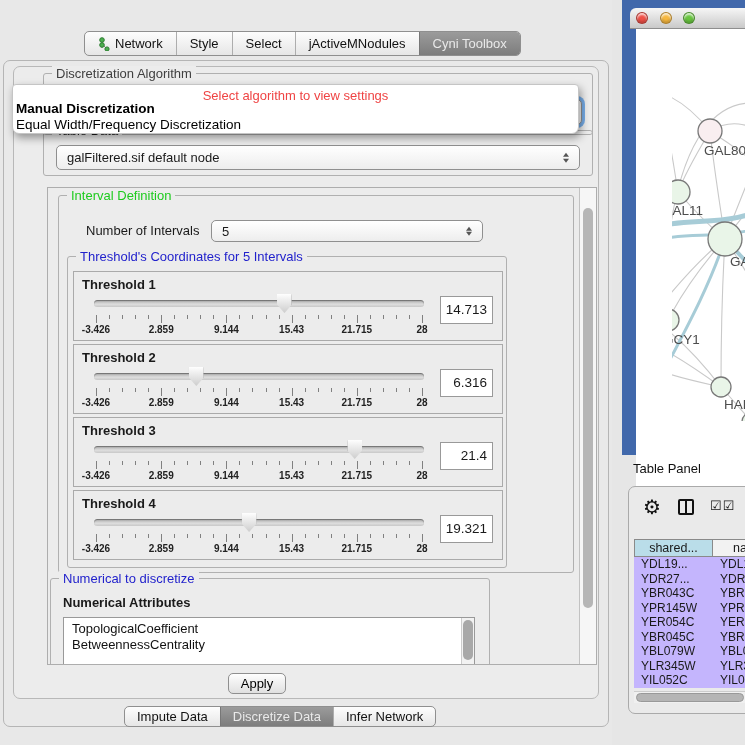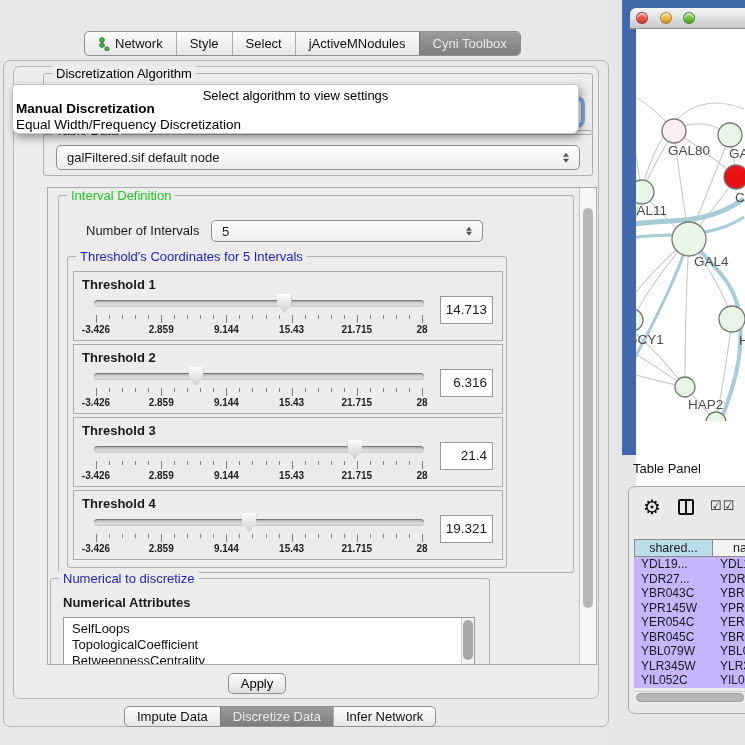--- a/index.html
+++ b/index.html
@@ -23,21 +23,21 @@
 
   .cp-outer { position:absolute; left:3px; top:60px; width:606px; height:667px;
     border:1px solid #b5b5b5; border-radius:7px; background:#e9e9e9; }
   .cp-inner { position:absolute; left:9px; top:5px; width:586px; height:633px;
     border:1px solid #b8b8b8; border-radius:7px; background:#ececec; }
 
   .groupbox { position:absolute; border:1px solid #b0b0b0; border-radius:3px; }
   .gb-title { position:absolute; top:-8px; left:8px; background:#ececec; padding:0 4px; font-size:13px; line-height:15px; white-space:nowrap; }
   .t-green { color:#1ecb1e; }
   .t-blue  { color:#2222cc; }
-  .t-gray  { color:#000000; }
+  .t-gray  { color:#404040; }
 
   .combo { position:absolute; border:1px solid #8f8f8f; border-radius:5px;
     background:linear-gradient(#ffffff,#ededed); font-size:13px; display:flex; align-items:center; padding:0 10px; }
   .combo .spinner { position:absolute; right:9px; top:50%; transform:translateY(-50%); width:7px; }
   .spin-up,.spin-down { display:block; width:0; height:0; border-left:3.5px solid transparent; border-right:3.5px solid transparent; margin:1.5px 0; }
   .spin-up { border-bottom:4px solid #555; }
   .spin-down { border-top:4px solid #555; }
   .combo-focus { box-shadow:0 0 0 3px rgba(96,160,228,.85); background:#f2f2f2; }
 
   .g-algo  { left:29px; top:6px;  width:550px; height:62px; }
@@ -85,33 +85,33 @@
   .apply-btn { position:absolute; left:214px; top:2px; width:58px; height:21px;
     border:1px solid #8f8f8f; border-radius:5px; background:linear-gradient(#fefefe,#e0e0e0); font-size:13px; font-family:inherit; }
 
   .bottom-tabbar { position:absolute; left:120px; top:645px; display:inline-flex; height:21px;
     border:1px solid #8f8f8f; border-radius:5px; overflow:hidden; background:linear-gradient(#fdfdfd,#e6e6e6); }
   .bottom-tabbar .tab { padding:0 12px; font-size:13px; }
 
   
   .algo-popup { position:absolute; left:12px; top:84px; width:567px; height:50px; background:#fff;
     border:1px solid #c5c5c5; border-radius:4px 4px 7px 7px; box-shadow:2px 4px 9px rgba(0,0,0,.38); z-index:40; }
-  .popup-placeholder { text-align:center; color:#000000; font-size:13px; padding-top:3px; height:16px; }
+  .popup-placeholder { text-align:center; color:#ef4444; font-size:13px; padding-top:3px; height:16px; }
   .popup-opt { font-size:13.5px; padding:0 0 0 3px; line-height:15.5px; color:#000; }
   .popup-opt.bold { font-weight:bold; }
 
   
   .net-window { position:absolute; left:622px; top:0; width:123px; height:455px; background:#4168ab; }
   .net-titlebar { position:absolute; left:8px; top:8px; width:115px; height:21px;
     background:linear-gradient(#f6f6f6,#c9c9c9); border-bottom:1px solid #8e8e8e; border-radius:6px 0 0 0; }
   .tl { display:inline-block; width:12px; height:12px; border-radius:50%; margin:4px 0 0 8px;
     border:1px solid rgba(0,0,0,.3); box-shadow:inset 0 2px 2px rgba(255,255,255,.75), inset 0 -2px 2px rgba(0,0,0,.18); }
   .tl:first-child { margin-left:6px; }
   .tl-red { background:#ef5047; } .tl-yellow { background:#f6b73e; } .tl-green { background:#68c53f; }
-  .net-canvas { position:absolute; left:14px; top:29px; width:109px; height:480px; background:#fff; overflow:hidden; }
+  .net-canvas { position:absolute; left:14px; top:29px; width:109px; height:480px; background:#fff; overflow:hidden;padding-left:36px; }
 
   
   .tp-title { position:absolute; left:633px; top:461px; font-size:13px; color:#111; }
   .tp-body { position:absolute; left:628px; top:486px; width:130px; height:228px;
     background:#eaeaea; border:1px solid #aaa; border-radius:7px; }
   .tp-toolbar { position:absolute; left:0; top:6px; height:36px; width:120px; }
   .gear { position:absolute; left:14px; top:2px; font-size:20px; color:#111; }
   .cols { position:absolute; left:49px; top:6px; width:16px; height:16px; border:2px solid #111; border-radius:2px; }
   .cols::after { content:''; position:absolute; left:50%; top:0; bottom:0; width:2px; margin-left:-1px; background:#111; }
   .checks { position:absolute; left:81px; top:5px; font-size:13px; letter-spacing:1px; color:#111; }
@@ -380,21 +380,20 @@
                   </div>
                 </div>
               </div>
           </div>
 
           <div class="groupbox g-attrs">
             <span class="gb-title t-blue">Numerical to discretize</span>
             <div class="attrs-heading">Numerical Attributes</div>
             <div class="attr-list">
               <ul id="attr-items">
-                  <li>SelfLoops</li>
                   <li>TopologicalCoefficient</li>
                   <li>BetweennessCentrality</li>
                 </ul>
               <div class="list-scrollbar">
                   <div class="list-thumb"></div>
                 </div>
             </div>
           </div>
 
           <div class="vscrollbar">

